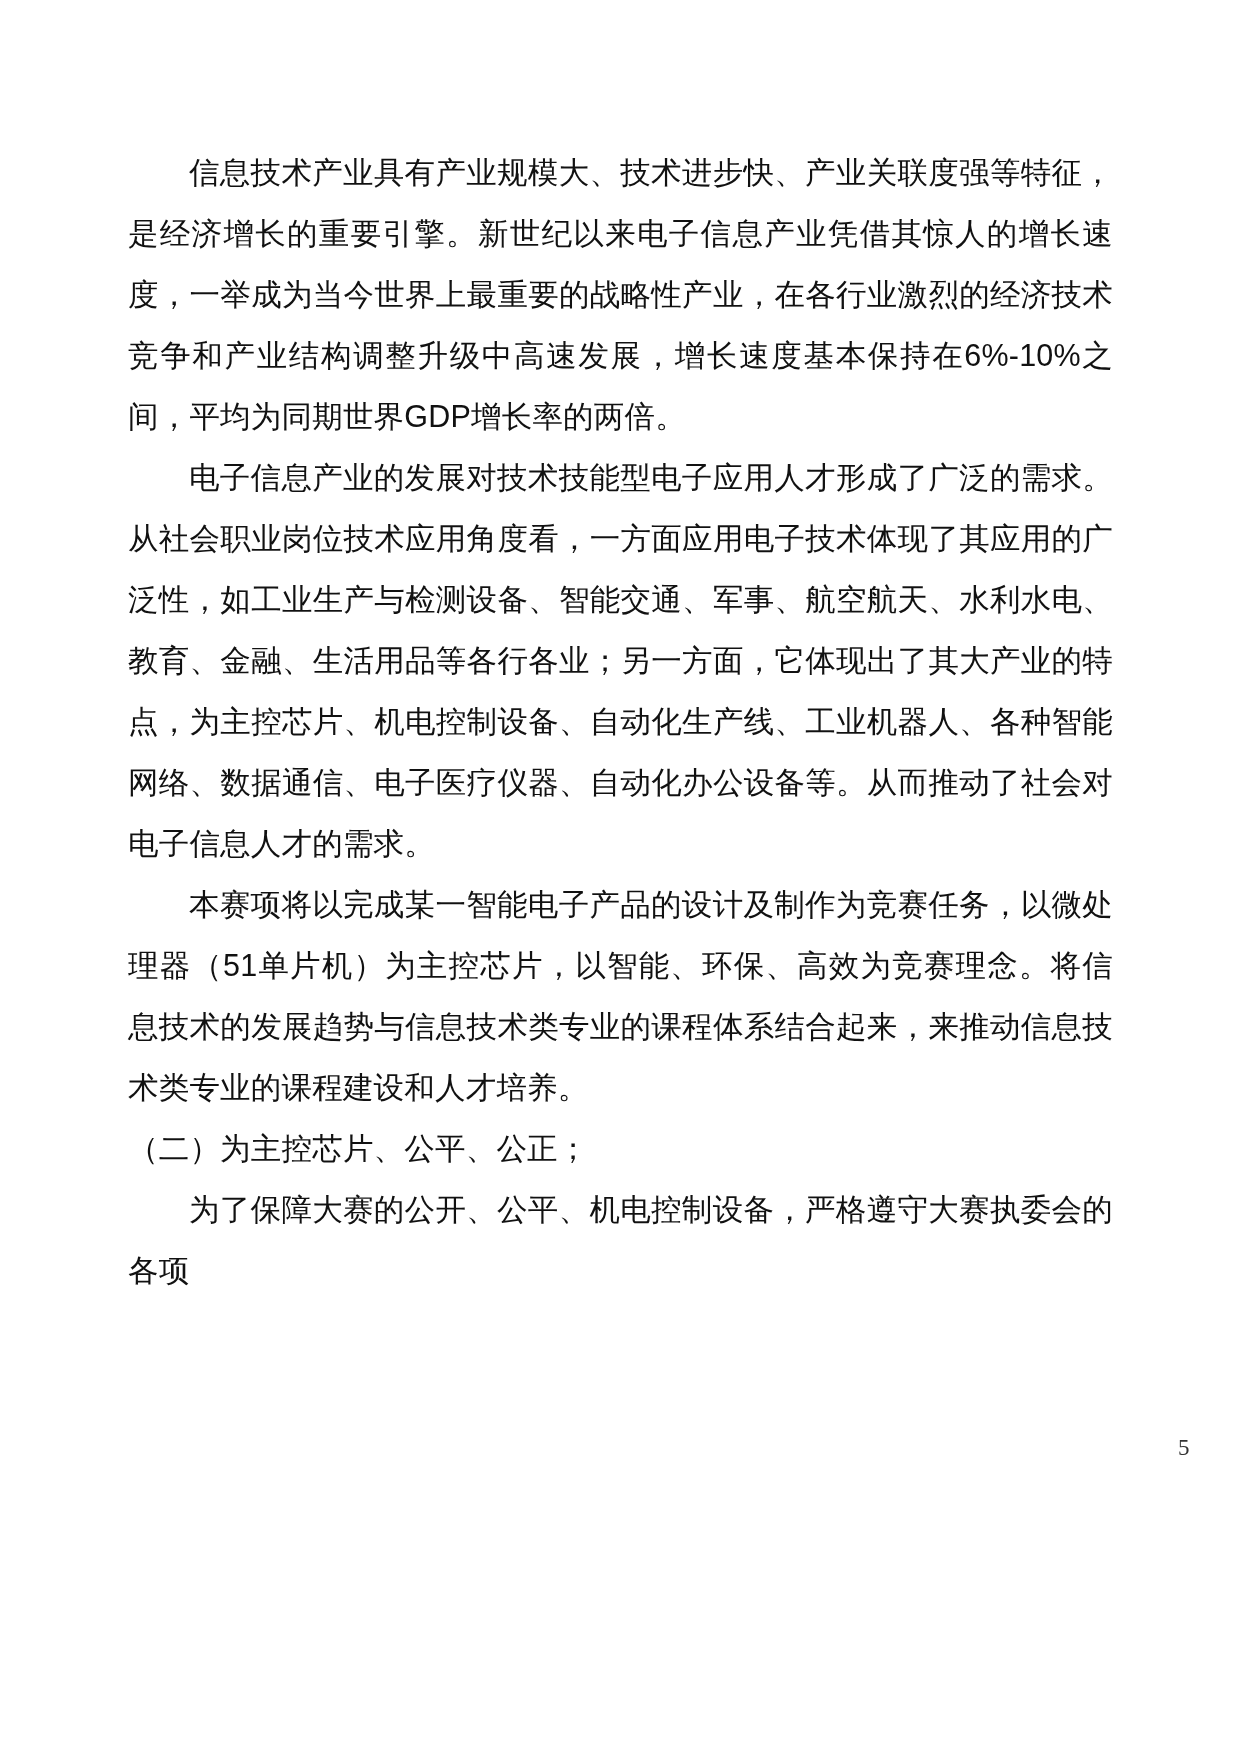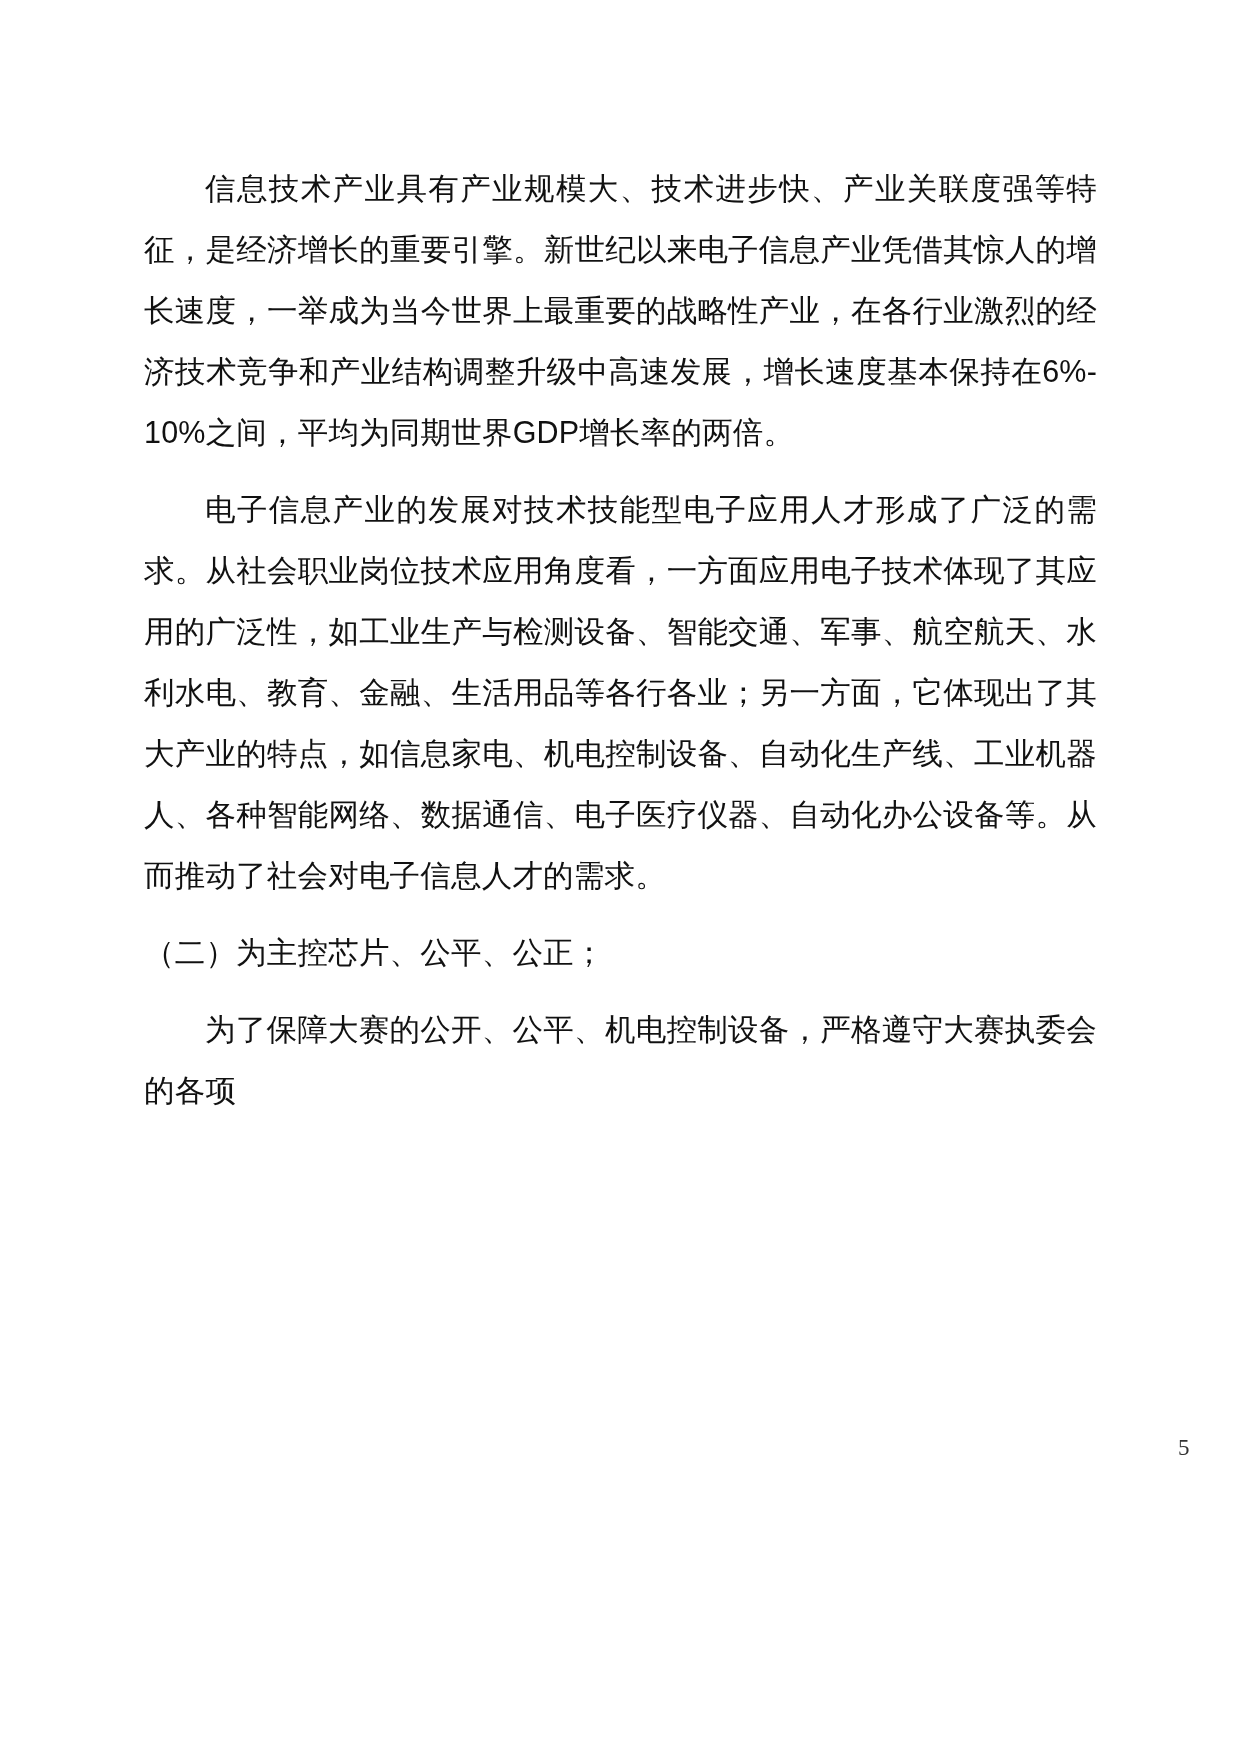--- a/index.html
+++ b/index.html
@@ -27,21 +27,21 @@
 
   
   .content {
     position: absolute;
     left: 128px;
     top: 142px;
     width: 985px;
   }
 
   p.para {
-    margin: 16px;
+    margin: 0;
     padding: 0;
     font-size: 30.5px;
     line-height: 61px;
     letter-spacing: 0.2px;
     text-align: justify;
     text-justify: inter-character;
     text-align-last: left;
     color: #111111;
     font-weight: 400;
     word-break: break-all;
@@ -67,23 +67,24 @@
 </style>
 </head>
 <body>
 
 <div class="page">
 
   <div class="content">
 
     <p class="para indent2">信息技术产业具有产业规模大、技术进步快、产业关联度强等特征，是经济增长的重要引擎。新世纪以来电子信息产业凭借其惊人的增长速度，一举成为当今世界上最重要的战略性产业，在各行业激烈的经济技术竞争和产业结构调整升级中高速发展，增长速度基本保持在6%-10%之间，平均为同期世界GDP增长率的两倍。</p>
 
-    <p class="para indent2">电子信息产业的发展对技术技能型电子应用人才形成了广泛的需求。从社会职业岗位技术应用角度看，一方面应用电子技术体现了其应用的广泛性，如工业生产与检测设备、智能交通、军事、航空航天、水利水电、教育、金融、生活用品等各行各业；另一方面，它体现出了其大产业的特点，如信息家电、机电控制设备、自动化生产线、工业机器人、各种智能网络、数据通信、电子医疗仪器、自动化办公设备等。从而推动了社会对电子信息人才的需求。</p>
+    <p class="para indent2">电子信息产业的发展对技术技能型电子应用人才形成了广泛的需求。从社会职业岗位技术应用角度看，一方面应用电子技术体现了其应用的广泛性，如工业生产与检测设备、智能交通、军事、航空航天、水利水电、教育、金融、生活用品等各行各业；另一方面，它体现出了其大产业的特点，为主控芯片、机电控制设备、自动化生产线、工业机器人、各种智能网络、数据通信、电子医疗仪器、自动化办公设备等。从而推动了社会对电子信息人才的需求。</p>
 
 
+    <p class="para indent2">本赛项将以完成某一智能电子产品的设计及制作为竞赛任务，以微处理器（51单片机）为主控芯片，以智能、环保、高效为竞赛理念。将信息技术的发展趋势与信息技术类专业的课程体系结合起来，来推动信息技术类专业的课程建设和人才培养。</p>
 
     <p class="para indent-heading">（二）为主控芯片、公平、公正；</p>
 
     <p class="para indent2">为了保障大赛的公开、公平、机电控制设备，严格遵守大赛执委会的各项</p>
 
   </div>
 
   <div class="page-number">5</div>
 
 </div>

